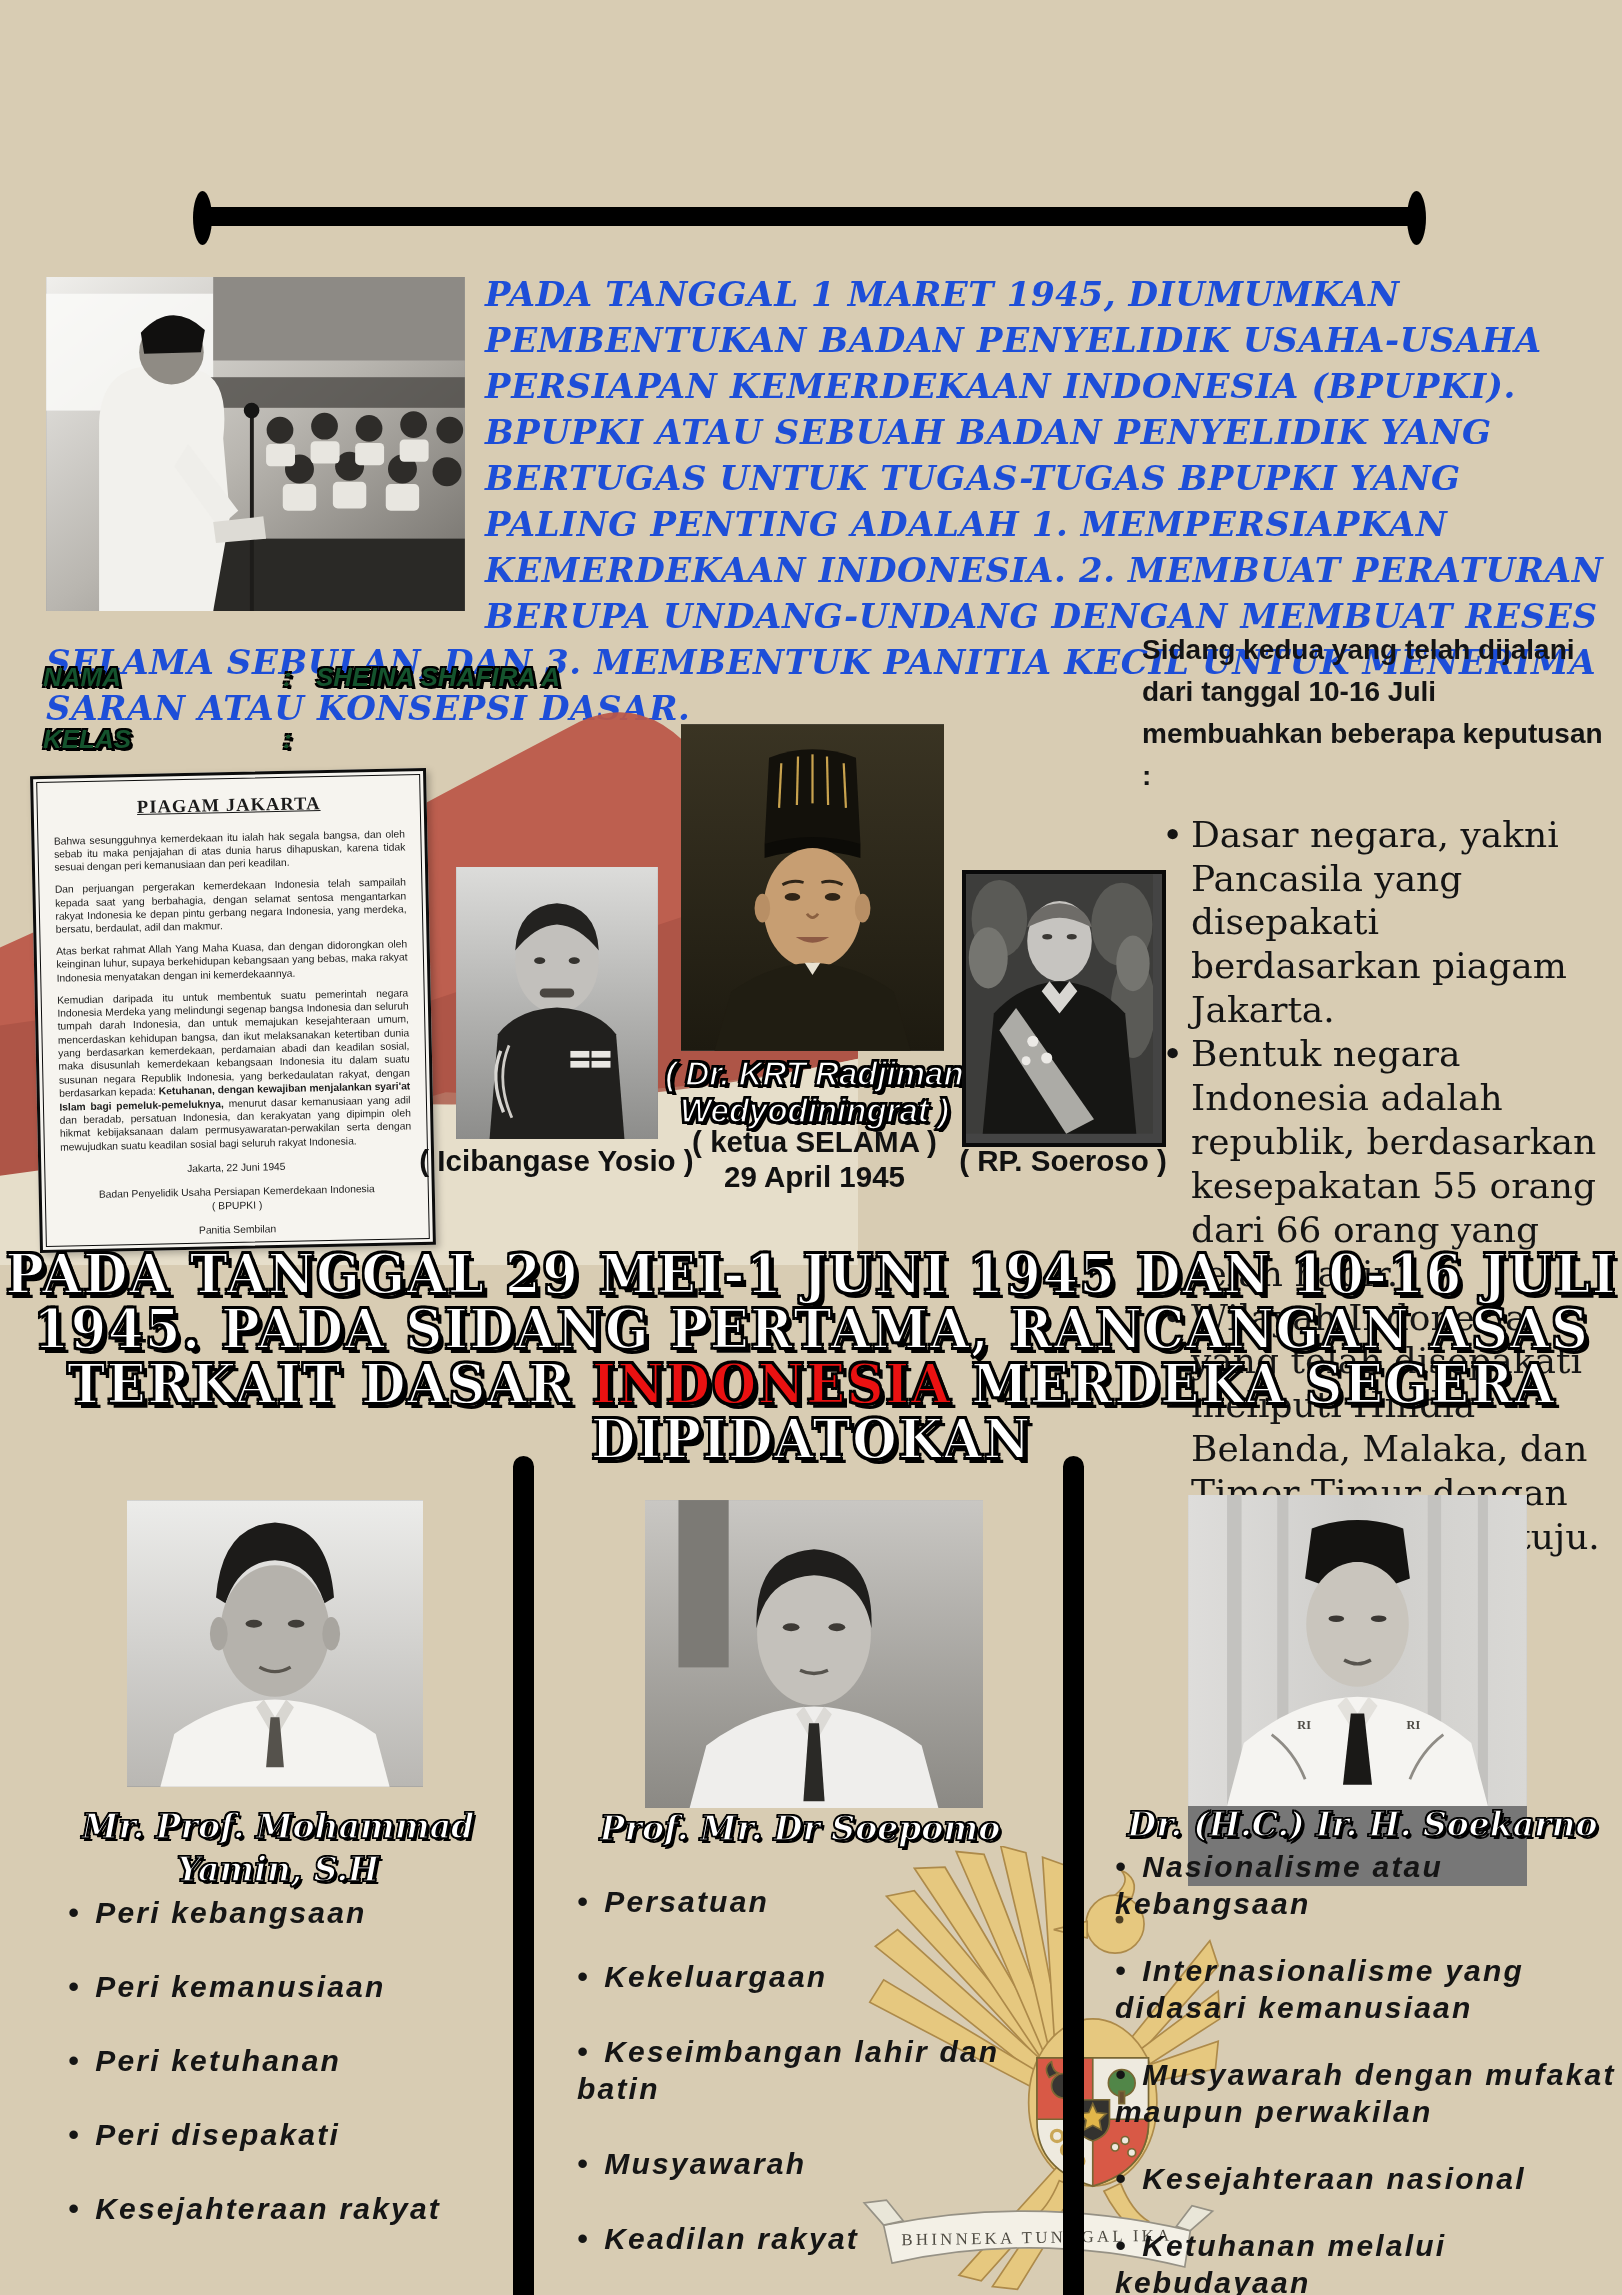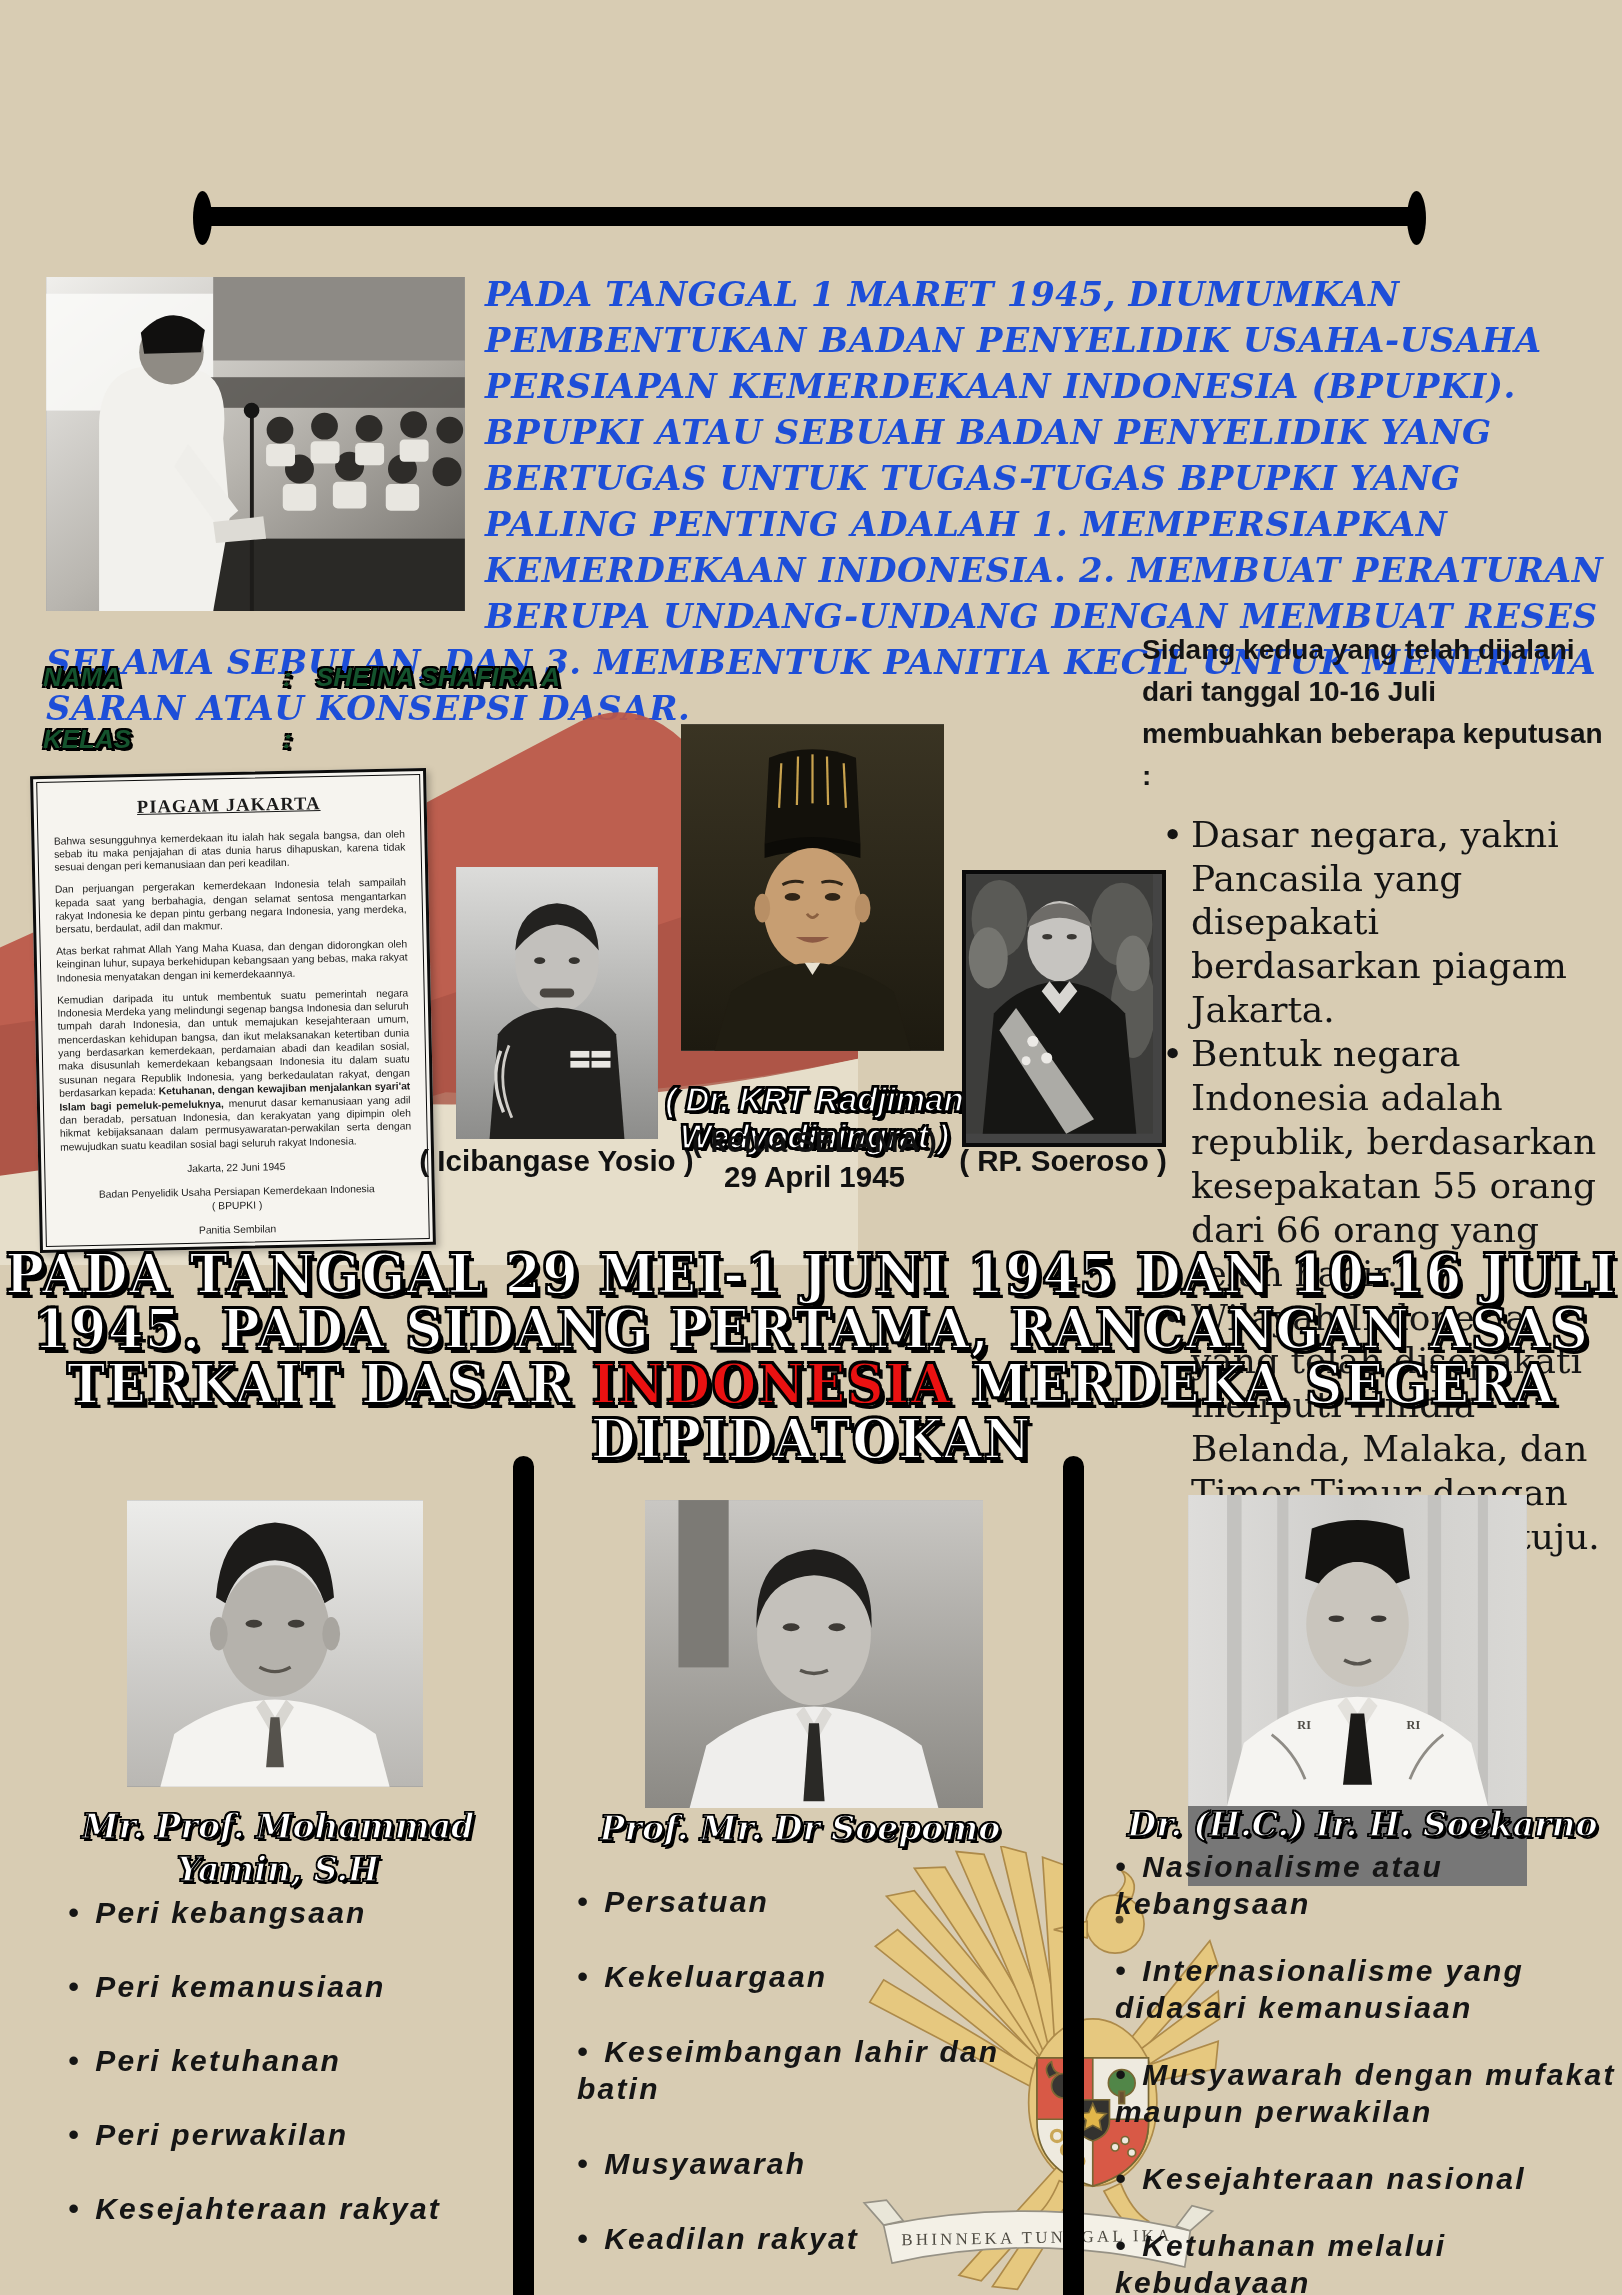--- a/index.html
+++ b/index.html
@@ -225,21 +225,21 @@
           <ellipse cx="272" cy="310" rx="14" ry="7"></ellipse>
           <path d="M182,288 q18,-10 38,-4" stroke="#2f2417" stroke-width="5" fill="none"></path>
           <path d="M252,284 q20,-6 38,4" stroke="#2f2417" stroke-width="5" fill="none"></path>
         </g>
       <path d="M226,340 q10,14 20,0" stroke="#8a6040" stroke-width="5" fill="none"></path>
       <path d="M206,382 q30,20 60,0" fill="#8d5a44"></path>
       <path d="M60,586 L90,480 Q160,430 236,428 Q312,430 382,480 L412,586 Z" fill="#201d12"></path>
       <path d="M222,428 L236,450 L250,428 Z" fill="#e8e2d2"></path>
     </svg>
   </div>
-  <div class="abs capt capt-outline" style="left:636px;top:1056px;width:357px;margin-top:26px;">
+  <div class="abs capt capt-outline" style="left:636px;top:1056px;width:357px;">
     <div>( Dr. KRT Radjiman</div>
     <div>Wedyodiningrat )</div>
   </div>
   <div class="abs capt" style="left:636px;top:1125px;width:357px;">( ketua SELAMA )</div>
   <div class="abs capt" style="left:636px;top:1160px;width:357px;">29 April 1945</div>
 
   <div class="abs" style="left:962px;top:870px;width:196px;height:269px;border:4.5px solid #0a0a0a;background:#444;">
     <svg width="187" height="260" viewBox="0 0 336 466">
       <rect width="336" height="466" fill="#3d3d3b"></rect>
       <g fill="#5a5a56">
@@ -441,21 +441,21 @@
     <div>Mr. Prof. Mohammad</div>
     <div>Yamin, S.H</div>
   </div>
   <div class="abs figname" style="left:552px;top:1807px;width:496px;">Prof. Mr. Dr Soepomo</div>
   <div class="abs figname" style="left:1103px;top:1803px;width:519px;">Dr. (H.C.) Ir. H. Soekarno</div>
 
   <ul class="abs blist g1" style="left:68px;top:1894px;width:440px;">
     <li>Peri kebangsaan</li>
     <li>Peri kemanusiaan</li>
     <li>Peri ketuhanan</li>
-    <li>Peri perwakilan</li>
+    <li>Peri disepakati</li>
     <li>Kesejahteraan rakyat</li>
   </ul>
   <ul class="abs blist g2" style="left:577px;top:1883px;width:471px;">
     <li>Persatuan</li>
     <li>Kekeluargaan</li>
     <li>Keseimbangan lahir dan batin</li>
     <li>Musyawarah</li>
     <li>Keadilan rakyat</li>
   </ul>
   <ul class="abs blist g3" style="left:1115px;top:1848px;width:502px;">

